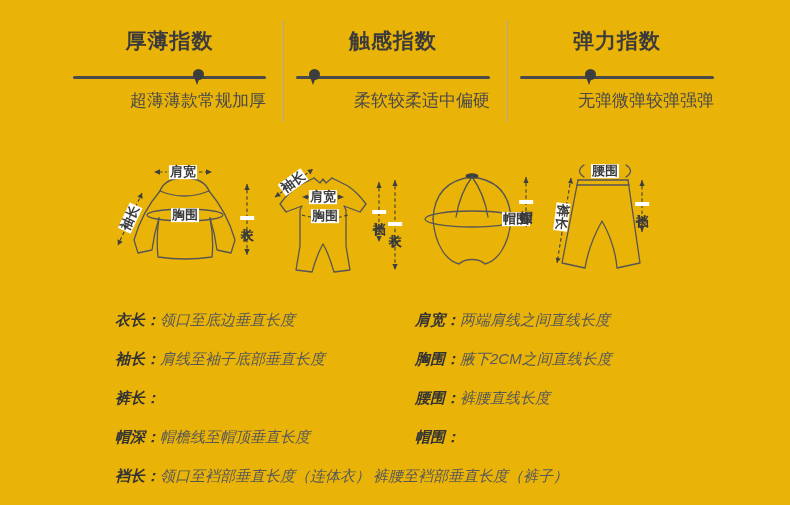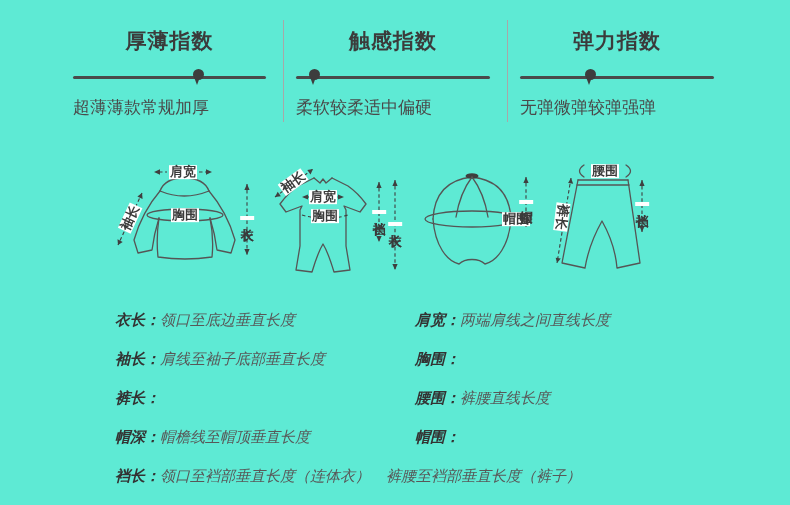--- a/index.html
+++ b/index.html
@@ -1,33 +1,33 @@
 <!DOCTYPE html>
 <html><head>
 <meta charset="utf-8">
 <style>
   html,body{margin:0;padding:0;background:#fff;}
-  .page{position:relative;width:790px;height:505px;background:#5eead4;overflow:hidden;
+  .page{position:relative;width:790px;height:505px;background:#eab308;overflow:hidden;
         font-family:"Liberation Sans","DejaVu Sans",sans-serif;}
 
   
   .divider{position:absolute;top:20px;height:102px;width:1px;background:#a8a8a8;}
   .divider.d1{left:283px;} .divider.d2{left:507px;}
   .index-col{position:absolute;top:29px;}
   .index-col.c1{left:73px;width:193px;}
   .index-col.c2{left:296px;width:194px;}
   .index-col.c3{left:520px;width:194px;}
   .index-title{font-size:21px;font-weight:700;color:#3b3b3b;text-align:center;line-height:24px;letter-spacing:1px;}
   .slider{position:relative;margin-top:23px;height:3px;background:#4a4a4a;border-radius:2px;}
   .pin{position:absolute;top:-7px;width:11px;height:11px;background:#3d3d3d;border-radius:50%;}
   .pin::after{content:'';position:absolute;top:8px;left:1.8px;width:0;height:0;
               border-left:3.7px solid transparent;border-right:3.7px solid transparent;
               border-top:8px solid #3d3d3d;}
   .c1 .pin{left:calc(64.8% - 5.5px);} .c2 .pin{left:calc(9.3% - 5.5px);} .c3 .pin{left:calc(36.1% - 5.5px);}
-  .index-labels{display:flex;justify-content:flex-start;margin-top:19px;
+  .index-labels{display:flex;justify-content:flex-end;margin-top:12px;
                 font-size:17px;color:#4a4a4a;line-height:20px;}
 
   
   .figure{position:absolute;}
   .figure svg{position:absolute;left:0;top:0;}
   .fig-jacket{left:108px;top:160px;width:150px;height:102px;}
   .fig-romper{left:268px;top:160px;width:142px;height:118px;}
   .fig-cap{left:420px;top:165px;width:122px;height:102px;}
   .fig-pants{left:548px;top:160px;width:112px;height:115px;}
   .fig-label{position:absolute;font-size:13px;font-weight:600;color:#3a3a3a;background:#fff;
@@ -37,21 +37,21 @@
   .msr{stroke:#3f3f3f;stroke-width:1.1;fill:none;stroke-dasharray:3.5 2.6;stroke-linecap:butt;}
   .ah{fill:#3f3f3f;stroke:none;}
 
   
   .defs{position:absolute;left:115px;top:300px;width:660px;}
   .def-row{display:flex;height:39px;line-height:39px;font-size:15px;}
   .def-cell{display:flex;font-style:italic;}
   .def-cell.left{width:300px;}
   .term{font-weight:700;color:#333;}
   .desc{color:#585858;}
-  .desc.second{margin-left:16px;}
+  .desc.second{margin-left:3px;}
 </style>
 </head>
 <body>
 
 <div class="page">
 
   <div class="divider d1"></div>
   <div class="divider d2"></div>
 
   <div class="index-col c1">
@@ -210,20 +210,21 @@
         <span class="desc">两端肩线之间直线长度</span>
       </div>
     </div>
     <div class="def-row">
       <div class="def-cell left">
         <span class="term">袖长：</span>
         <span class="desc">肩线至袖子底部垂直长度</span>
       </div>
       <div class="def-cell">
         <span class="term">胸围：</span>
+        <span class="desc">腋下2CM之间直线长度</span>
       </div>
     </div>
     <div class="def-row">
       <div class="def-cell left">
         <span class="term">裤长：</span>
       </div>
       <div class="def-cell">
         <span class="term">腰围：</span>
         <span class="desc">裤腰直线长度</span>
       </div>

